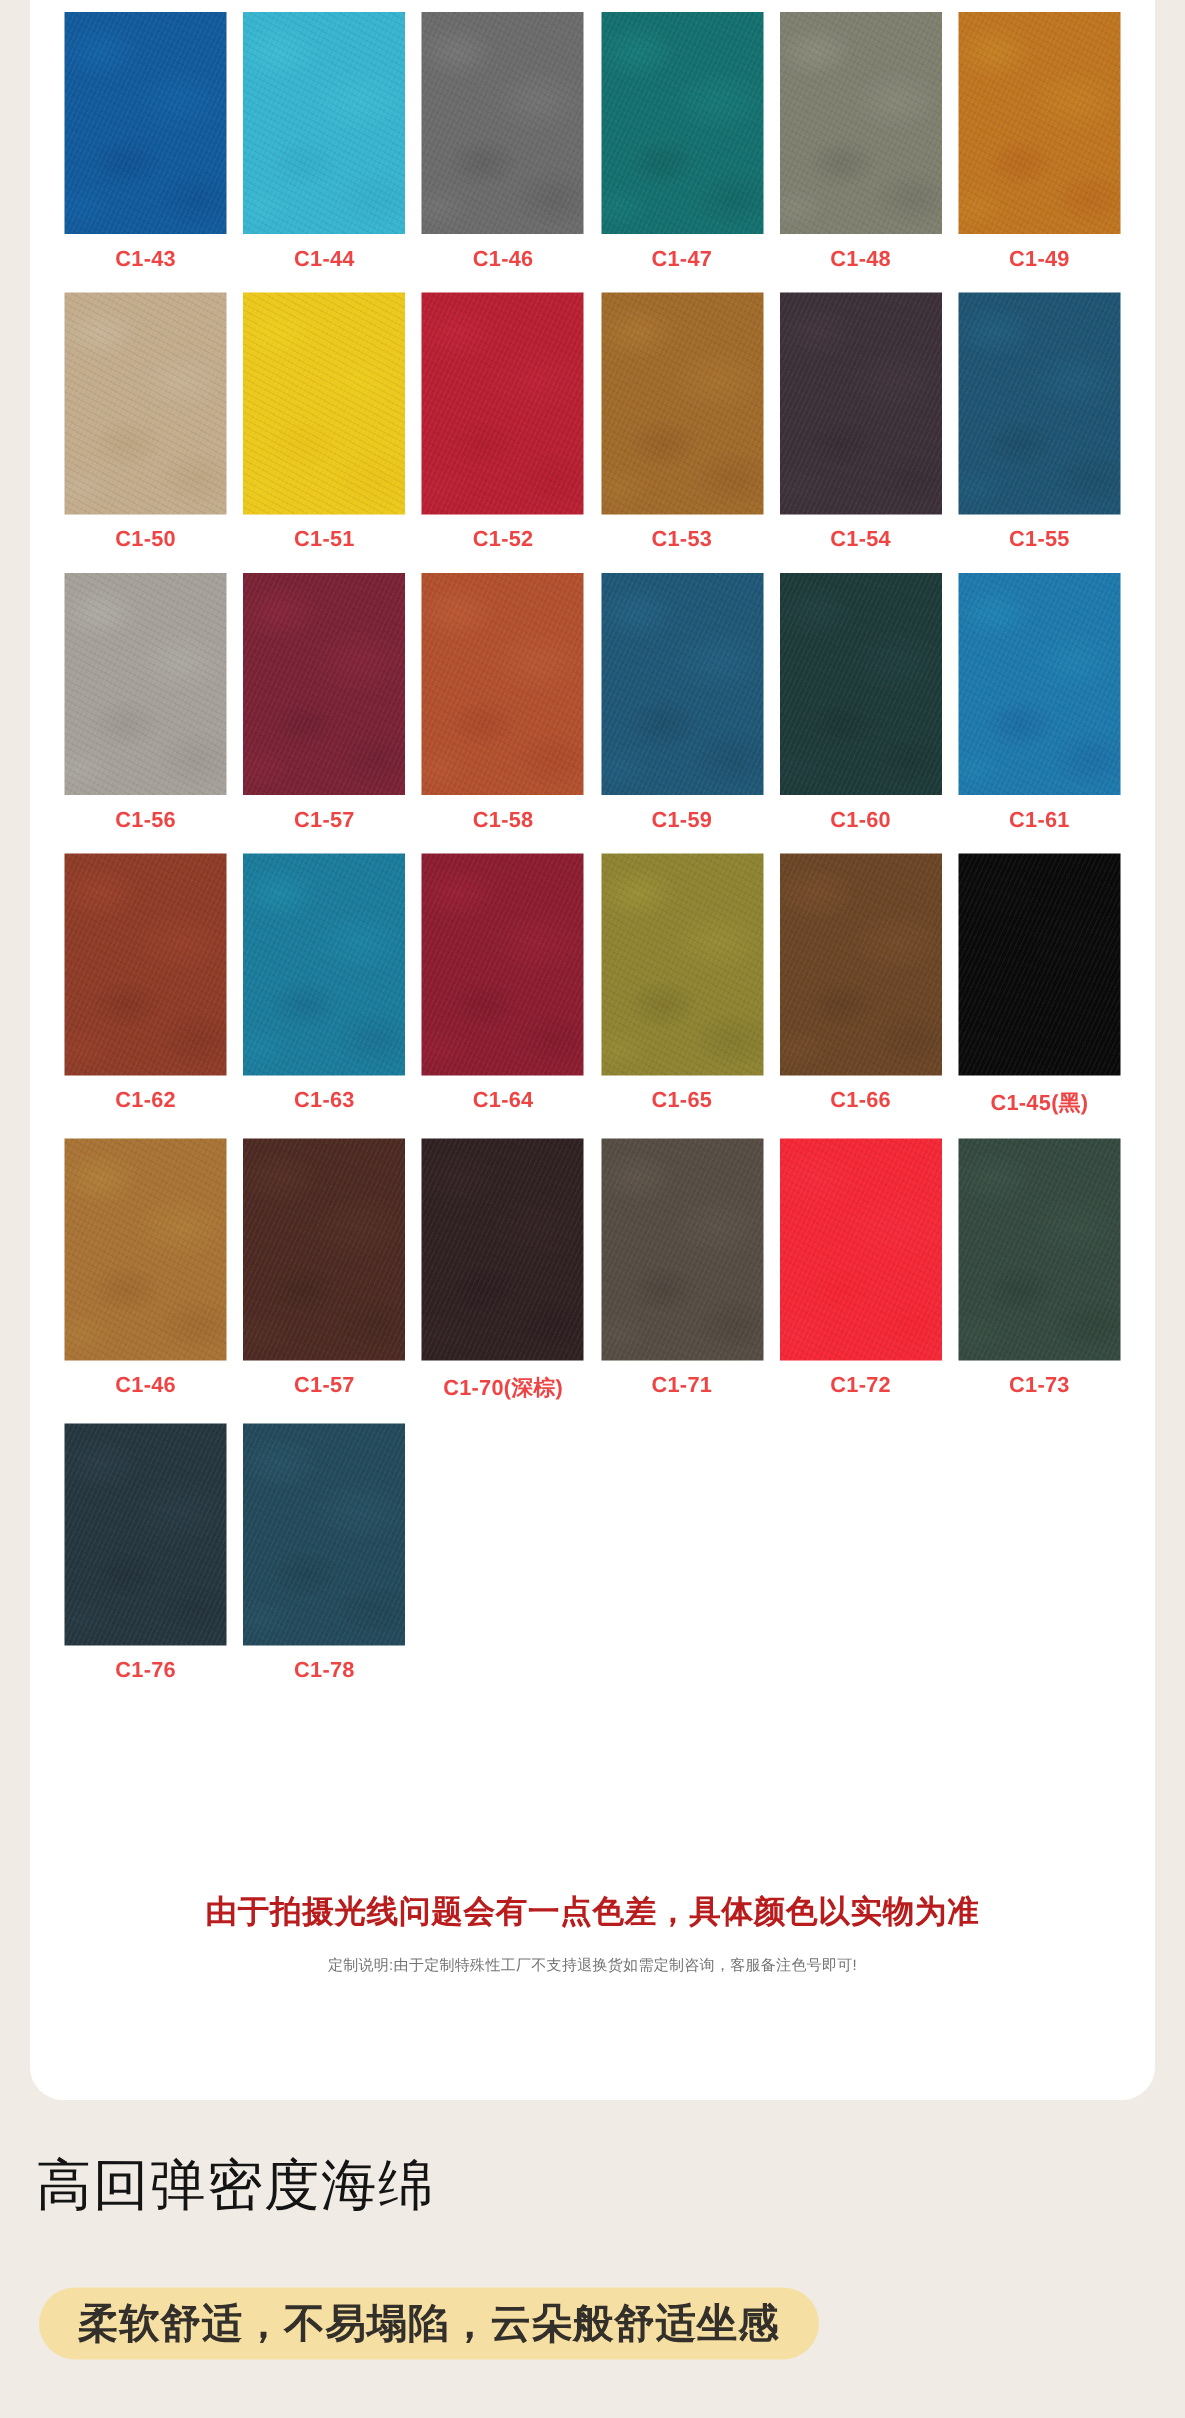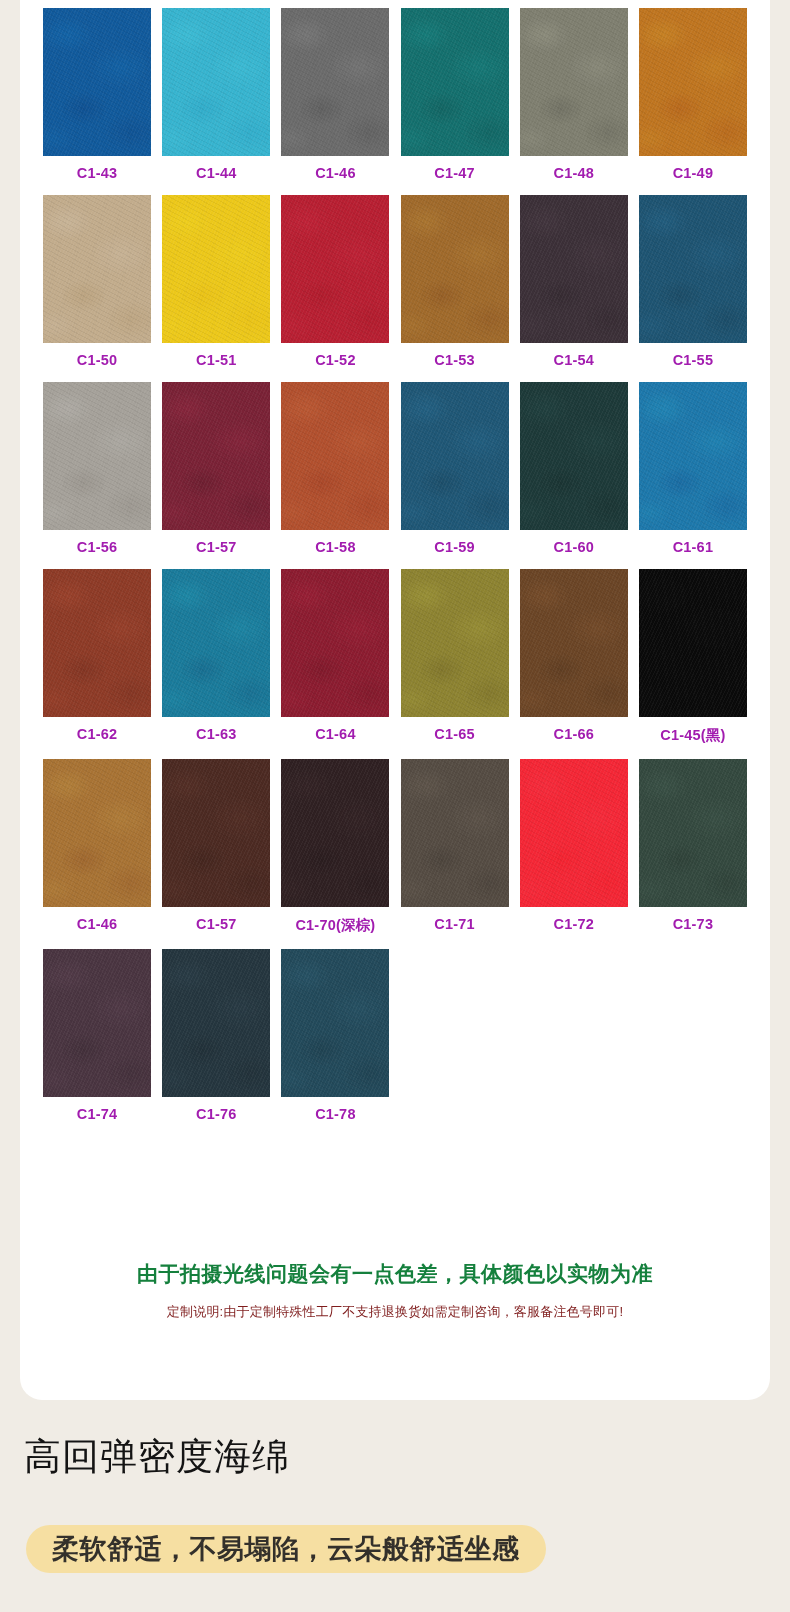--- a/index.html
+++ b/index.html
@@ -49,41 +49,41 @@
   .chip .grain {
     position:absolute; inset:0;
     background-image:
       repeating-linear-gradient(115deg, rgba(255,255,255,.045) 0 1px, rgba(0,0,0,0) 1px 3px),
       repeating-linear-gradient(28deg, rgba(0,0,0,.05) 0 1px, rgba(0,0,0,0) 1px 4px);
   }
   .lbl {
     margin-top:9px;
     font-size:14.5px;
     font-weight:bold;
-    color:#a21caf;
+    color:#ef4444;
     letter-spacing:.2px;
     white-space:nowrap;
   }
 
   
   .note-main {
     position:absolute;
     left:0; right:0; top:1300px;
     text-align:center;
     font-size:21px;
     font-weight:bold;
-    color:#15803d;
+    color:#b91c1c;
     letter-spacing:.5px;
   }
   .note-sub {
     position:absolute;
     left:0; right:0; top:1343px;
     text-align:center;
-    font-size:13px;
-    color:#7f1d1d;
+    font-size:10px;
+    color:#737373;
     letter-spacing:.2px;
   }
 
   
   .sec-title {
     position:absolute;
     left:24px; top:1432px;
     font-size:37px;
     font-weight:normal;
     color:#141414;
@@ -315,27 +315,20 @@
           <div class="lbl">C1-72</div>
         </div>
         <div class="cell">
           <div class="chip" style="background: rgb(52, 73, 63);">
             <div class="tex"></div>
             <div class="grain"></div>
           </div>
           <div class="lbl">C1-73</div>
         </div>
         <div class="cell">
-          <div class="chip" style="background: rgb(74, 53, 65);">
-            <div class="tex"></div>
-            <div class="grain"></div>
-          </div>
-          <div class="lbl">C1-74</div>
-        </div>
-        <div class="cell">
           <div class="chip" style="background: rgb(37, 54, 63);">
             <div class="tex"></div>
             <div class="grain"></div>
           </div>
           <div class="lbl">C1-76</div>
         </div>
         <div class="cell">
           <div class="chip" style="background: rgb(35, 74, 91);">
             <div class="tex"></div>
             <div class="grain"></div>

